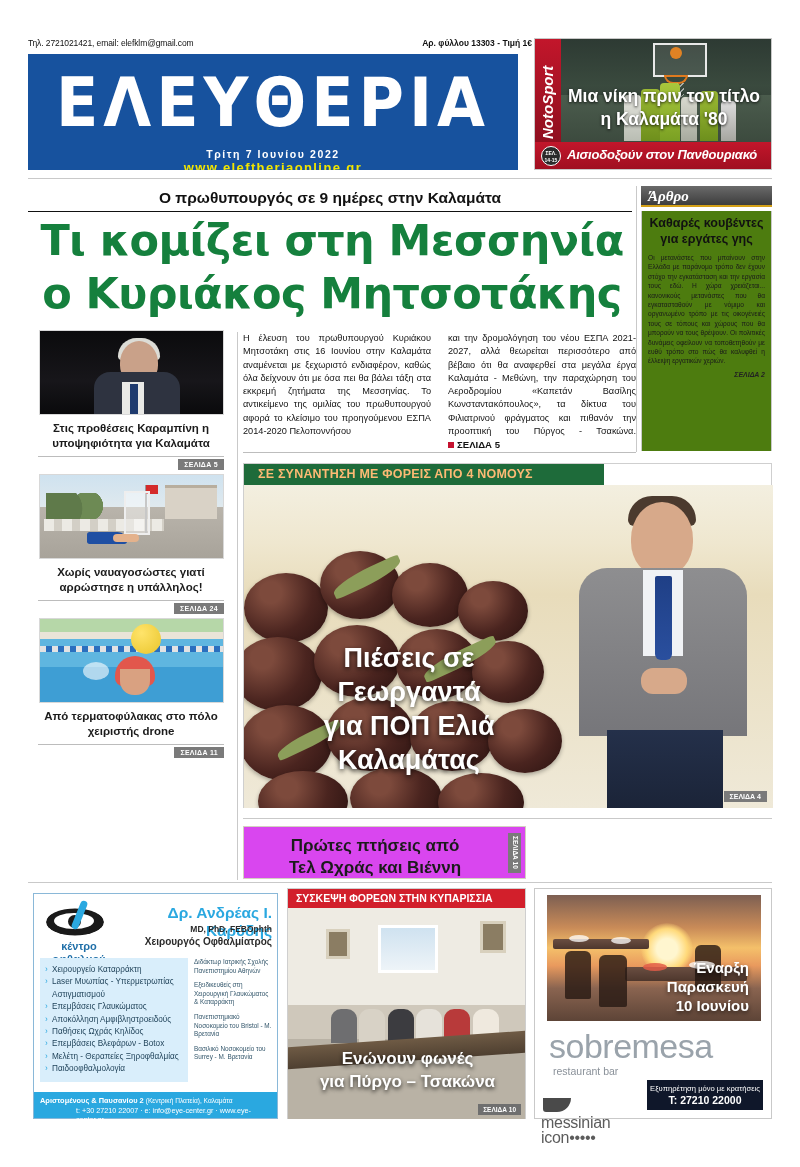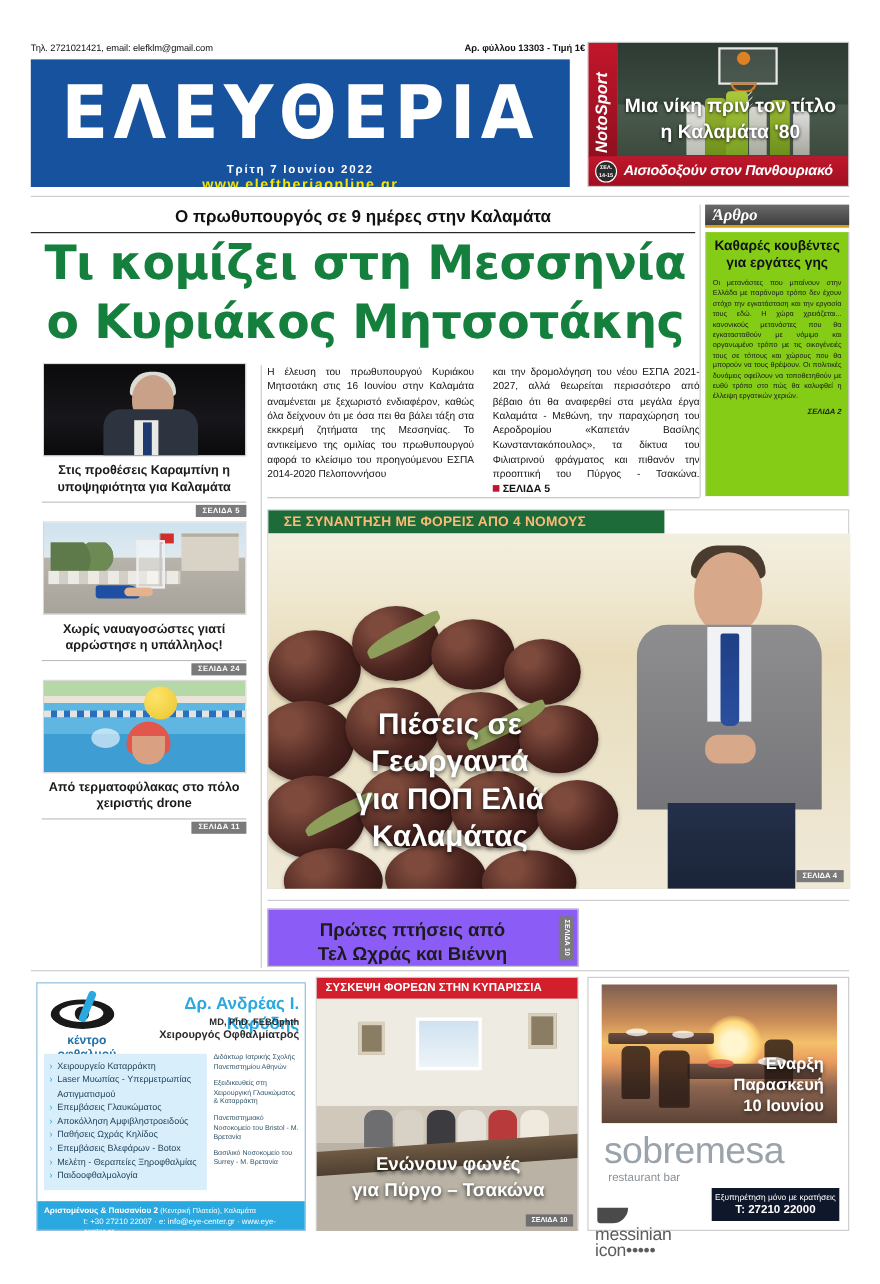--- a/index.html
+++ b/index.html
@@ -114,21 +114,21 @@
   
   .article { position: absolute; left: 641px; top: 186px; width: 121px; height: 265px; }
   .article-hd {
     position: absolute; left: 0; top: 0; width: 131px; height: 21px;
     background: linear-gradient(180deg,#6a6a6a,#3d3d3d);
     border-bottom: 2px solid #d4a017;
   }
   .article-hd span { position:absolute; left:7px; top:2px; color:#fff; font-family:"Liberation Serif", serif;
     font-style: italic; font-weight: bold; font-size: 15px; }
   .article-body { position: absolute; left: 0; top: 25px; width: 131px; height: 240px;
-    border-left: 1px solid #c9c9c9; border-right: 1px solid #c9c9c9; background:#84cc16; padding: 4px 6px; }
+    border-left: 1px solid #c9c9c9; border-right: 1px solid #c9c9c9; background:#4d7c0f; padding: 4px 6px; }
   .article-title { font-size: 12.5px; font-weight: bold; color:#111; text-align:center; line-height:16px; }
   .article-text { margin-top: 6px; font-size: 6.6px; line-height: 9.4px; color: #1a1a1a; text-align: justify; }
   .article-sel { margin-top: 5px; text-align: right; font-size: 7px; font-weight: bold; font-style: italic; color:#222; }
 
   
   .lside { position: absolute; left: 28px; top: 330px; width: 206px; }
   .teaser { position: relative; width: 206px; margin-bottom: 2px; }
   .teaser .ph { width: 185px; margin: 0 auto; height: 85px; overflow: hidden; border: 1px solid #d8d8d8; }
   .teaser .cap { text-align: center; font-size: 11.5px; font-weight: bold; color: #1b1b1b; line-height: 15px; padding: 6px 2px 3px; }
   .teaser .selrow { position: relative; height: 16px; margin: 2px 10px 0 10px; border-top: 1px solid #bcbcbc; }
@@ -184,21 +184,21 @@
   .feature-head {
     position:absolute; left: 40px; top: 156px; width: 250px;
     font-size: 27px; font-weight: bold; color:#fff; line-height: 34px; text-align:center;
     text-shadow: 0 2px 5px rgba(0,0,0,.75);
   }
   .feature-sel { position:absolute; right: 6px; bottom: 6px; background:#7a7a7a; color:#fff;
     font-size: 7px; font-weight:bold; padding: 2px 6px; }
 
   
   .flights { position: absolute; left: 243px; top: 826px; width: 283px; height: 53px;
-    background:#8b5cf6; border:1px solid #d4d1c0; }
+    background:#d946ef; border:1px solid #d4d1c0; }
   .flights .txt { position:absolute; left: 10px; top: 8px; width: 242px; text-align:center;
     font-size: 17px; font-weight: bold; color:#1b1b1b; line-height: 22px; }
   .vsel { position:absolute; right: 4px; top: 6px; width: 13px; height: 40px;
     background:#7a7a7a; color:#fff; font-size: 6.5px; font-weight:bold; }
   .vsel span { display:block; transform: rotate(90deg); transform-origin: left top;
     position:absolute; left: 11px; top: 3px; white-space: nowrap; }
 
   
   .kypar { position: absolute; left: 287px; top: 888px; width: 239px; height: 231px; border:1px solid #cfcfcf; }
   .kypar-strip { position:absolute; left:0; top:0; width:100%; height:19px; background:#d21f2b; }

